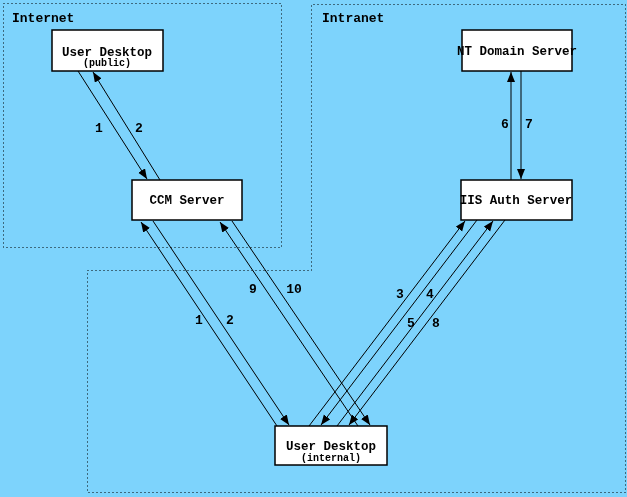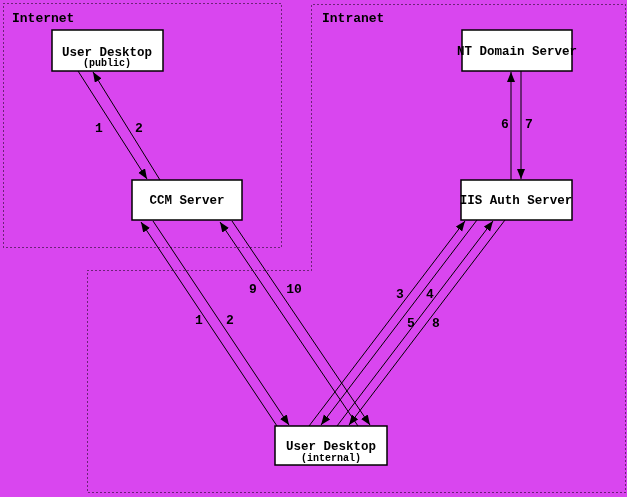--- a/index.html
+++ b/index.html
@@ -4,21 +4,21 @@
 <style>
   html, body {
     margin: 0;
     padding: 0;
     background: #ffffff;
   }
   .stage {
     position: relative;
     width: 627px;
     height: 497px;
-    background: #d946ef;
+    background: #7dd3fc;
     overflow: hidden;
   }
   svg text {
     font-family: "Liberation Mono", "DejaVu Sans Mono", monospace;
     font-weight: bold;
     fill: #000000;
   }
   .region-label { font-size: 13px; }
   .node-title   { font-size: 12.5px; text-anchor: middle; }
   .node-sub     { font-size: 10px;   text-anchor: middle; }

